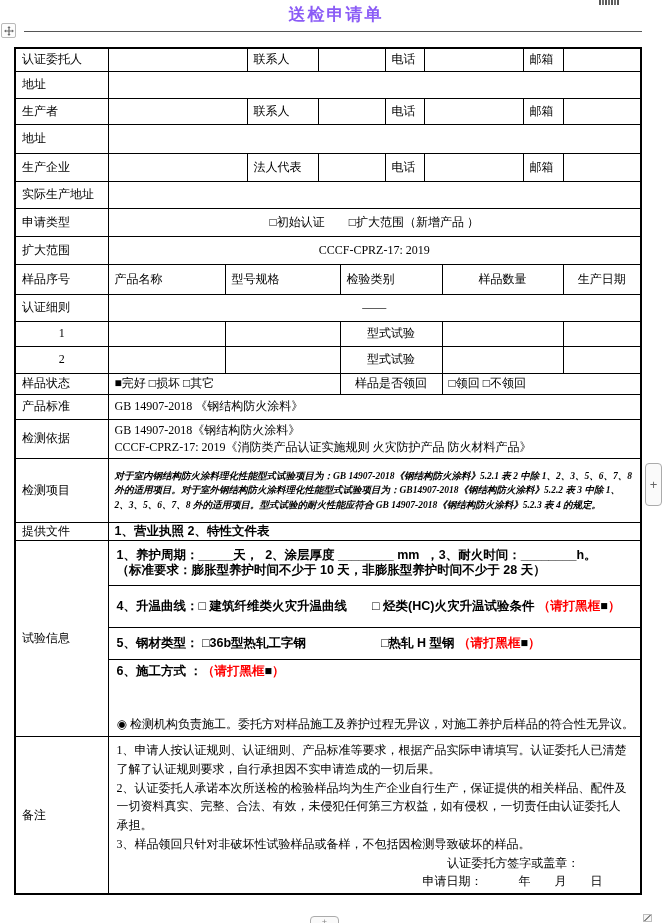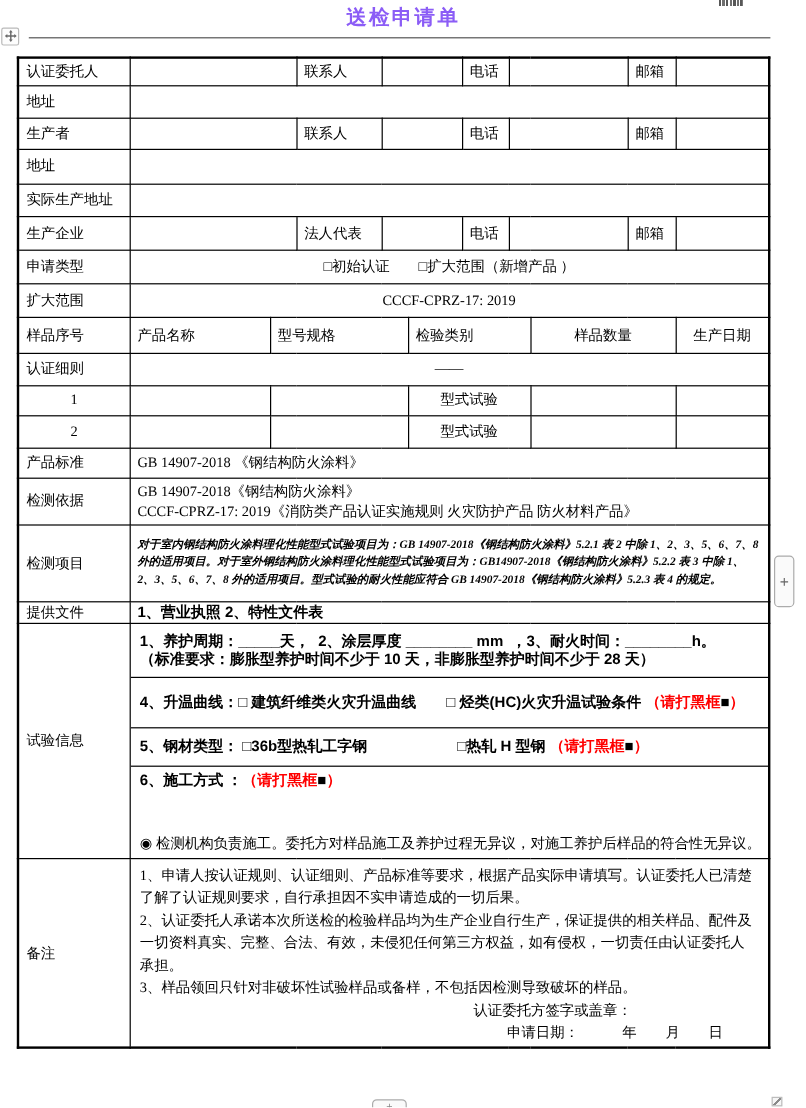--- a/index.html
+++ b/index.html
@@ -37,21 +37,21 @@
   .bold-sans{ font-family:"Liberation Sans","DejaVu Sans",sans-serif; font-weight:bold; font-size:12.5px; }
   .small-dense{ font-size:9.5px; font-weight:bold; line-height:1.55; padding:3px 6px 3px 6px;font-style:italic; }
   .two-line{ line-height:1.45; padding:2px 6px 2px 6px;margin-left:22px; }
   .red{ color:#ff0000; }
   .blk-square{ color:#000; }
   .sub-row{ border-bottom:1px solid #000; padding:0 4px 0 8px; display:flex; flex-direction:column; justify-content:center; }
   .sub-row:last-child{ border-bottom:none;gap:25px; }
   .pre{ white-space:pre-wrap; }
   .remark-cell{ padding:4px 8px 2px 8px; vertical-align:top; line-height:1.56; }
   .remark-line{ white-space:pre-wrap; }
-  .sign-line{ padding-left:278px; white-space:pre-wrap; }
+  .sign-line{ padding-left:278px; white-space:pre-wrap;text-align:center; }
   .date-line{ padding-left:306px; white-space:pre-wrap; }
   .insert-col-btn{
     position:absolute; left:645px; top:463px; width:17px; height:43px;
     border:1px solid #ababab; border-radius:4px; background:#fafafa;
     display:flex; align-items:center; justify-content:center;
     color:#666; font-family:"Liberation Sans",sans-serif; font-size:13px; cursor:pointer;
   }
   .insert-row-btn{
     position:absolute; left:310px; top:916px; width:29px; height:14px;
     border:1px solid #ababab; border-radius:4px; background:#fafafa;
@@ -123,34 +123,34 @@
       <td colspan="2"></td>
       <td>邮箱</td>
       <td></td>
     </tr>
 
     <tr style="height:29px">
       <td>地址</td>
       <td colspan="10"></td>
     </tr>
 
+    <tr style="height:28px">
+      <td>生产企业</td>
+      <td colspan="2"></td>
+      <td>法人代表</td>
+      <td colspan="2"></td>
+      <td>电话</td>
+      <td colspan="2"></td>
+      <td>邮箱</td>
+      <td></td>
+    </tr>
+
     <tr style="height:27px">
       <td>实际生产地址</td>
       <td colspan="10"></td>
-    </tr>
-
-    <tr style="height:28px">
-      <td>生产企业</td>
-      <td colspan="2"></td>
-      <td>法人代表</td>
-      <td colspan="2"></td>
-      <td>电话</td>
-      <td colspan="2"></td>
-      <td>邮箱</td>
-      <td></td>
     </tr>
 
     <tr style="height:28px">
       <td>申请类型</td>
       <td colspan="10" class="ctr">□初始认证　　□扩大范围（新增产品 ）</td>
     </tr>
 
     <tr style="height:28px">
       <td>扩大范围</td>
       <td colspan="10" class="ctr">CCCF-CPRZ-17: 2019</td>
@@ -181,20 +181,26 @@
 
     <tr style="height:27px">
       <td class="ctr">2</td>
       <td></td>
       <td colspan="3"></td>
       <td colspan="3" class="ctr">型式试验</td>
       <td colspan="2"></td>
       <td></td>
     </tr>
 
+    <tr style="height:21px">
+      <td>样品状态</td>
+      <td colspan="4">■完好 □损坏 □其它</td>
+      <td colspan="3" class="ctr">样品是否领回</td>
+      <td colspan="3">□领回 □不领回</td>
+    </tr>
 
     <tr style="height:25px">
       <td>产品标准</td>
       <td colspan="10">GB 14907-2018 《钢结构防火涂料》</td>
     </tr>
 
     <tr style="height:35px">
       <td>检测依据</td>
       <td colspan="10" class="two-line">
         <div>GB 14907-2018《钢结构防火涂料》</div>

